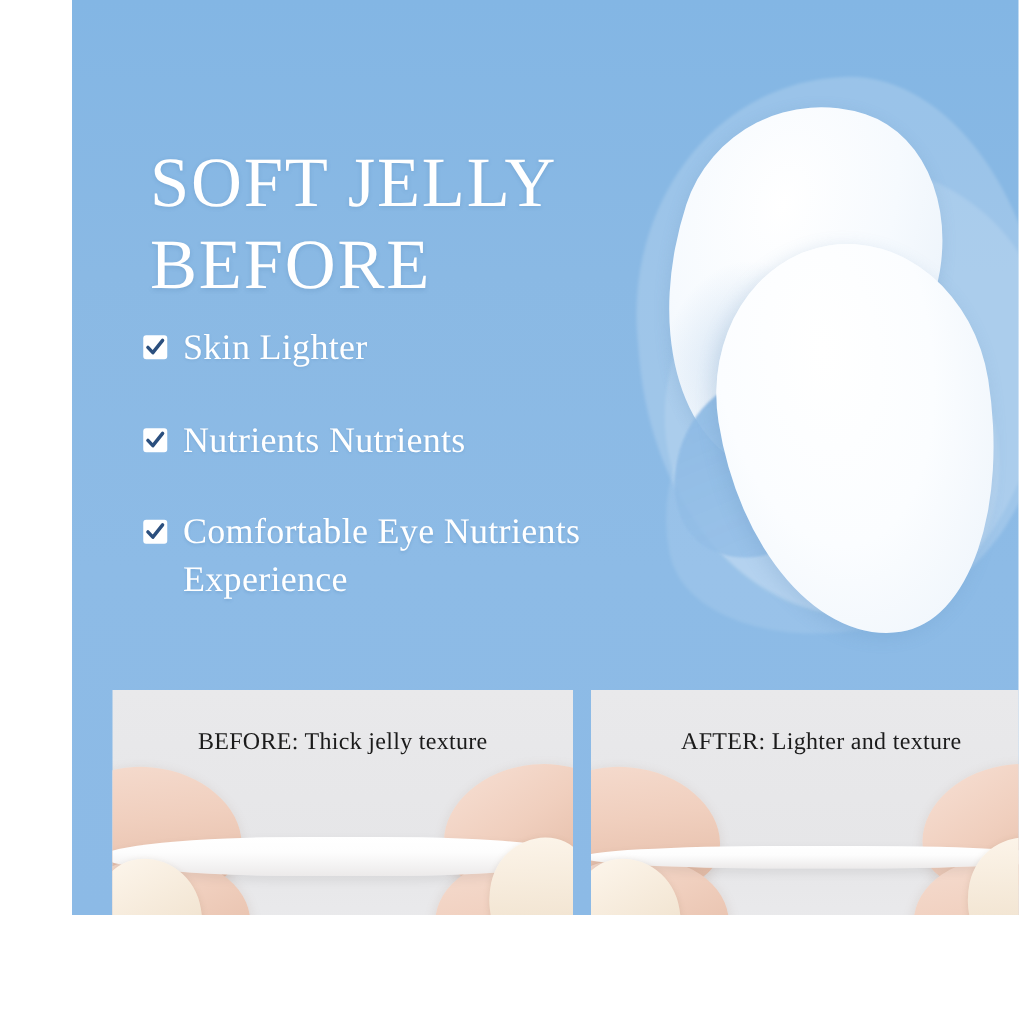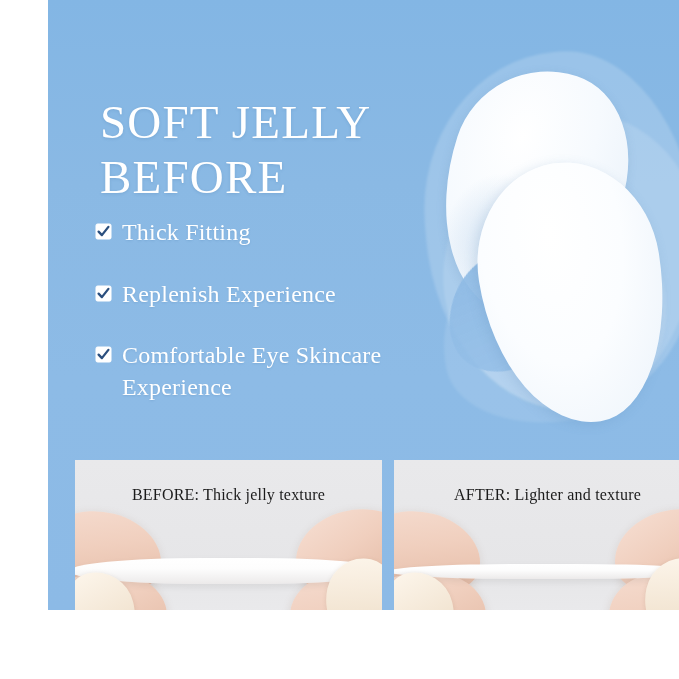--- a/index.html
+++ b/index.html
@@ -266,41 +266,41 @@
 
     <div class="bullets">
 
       <div class="bullet">
         <span class="check-icon">
           <svg viewBox="0 0 17 17" width="17" height="17">
             <rect x="1" y="1" width="15" height="15" rx="1.5" fill="#ffffff" stroke="#ffffff" stroke-width="1"></rect>
             <path d="M3.6 8.6 L6.9 12.1 L13.4 3.9" fill="none" stroke="#2b4f7e" stroke-width="2.3" stroke-linecap="round" stroke-linejoin="round"></path>
           </svg>
         </span>
-        <span class="bullet-label">Thick Fitting</span>
+        <span class="bullet-label">Skin Lighter</span>
       </div>
 
       <div class="bullet">
         <span class="check-icon">
           <svg viewBox="0 0 17 17" width="17" height="17">
             <rect x="1" y="1" width="15" height="15" rx="1.5" fill="#ffffff" stroke="#ffffff" stroke-width="1"></rect>
             <path d="M3.6 8.6 L6.9 12.1 L13.4 3.9" fill="none" stroke="#2b4f7e" stroke-width="2.3" stroke-linecap="round" stroke-linejoin="round"></path>
           </svg>
         </span>
-        <span class="bullet-label">Replenish Experience</span>
+        <span class="bullet-label">Nutrients Nutrients</span>
       </div>
 
       <div class="bullet">
         <span class="check-icon">
           <svg viewBox="0 0 17 17" width="17" height="17">
             <rect x="1" y="1" width="15" height="15" rx="1.5" fill="#ffffff" stroke="#ffffff" stroke-width="1"></rect>
             <path d="M3.6 8.6 L6.9 12.1 L13.4 3.9" fill="none" stroke="#2b4f7e" stroke-width="2.3" stroke-linecap="round" stroke-linejoin="round"></path>
           </svg>
         </span>
-        <span class="bullet-label">Comfortable Eye Skincare Experience</span>
+        <span class="bullet-label">Comfortable Eye Nutrients Experience</span>
       </div>
 
     </div>
   </div>
 
   <div class="panels">
 
     <div class="panel">
       <div class="finger f-left-top"></div>
       <div class="finger f-left-bottom"></div>

